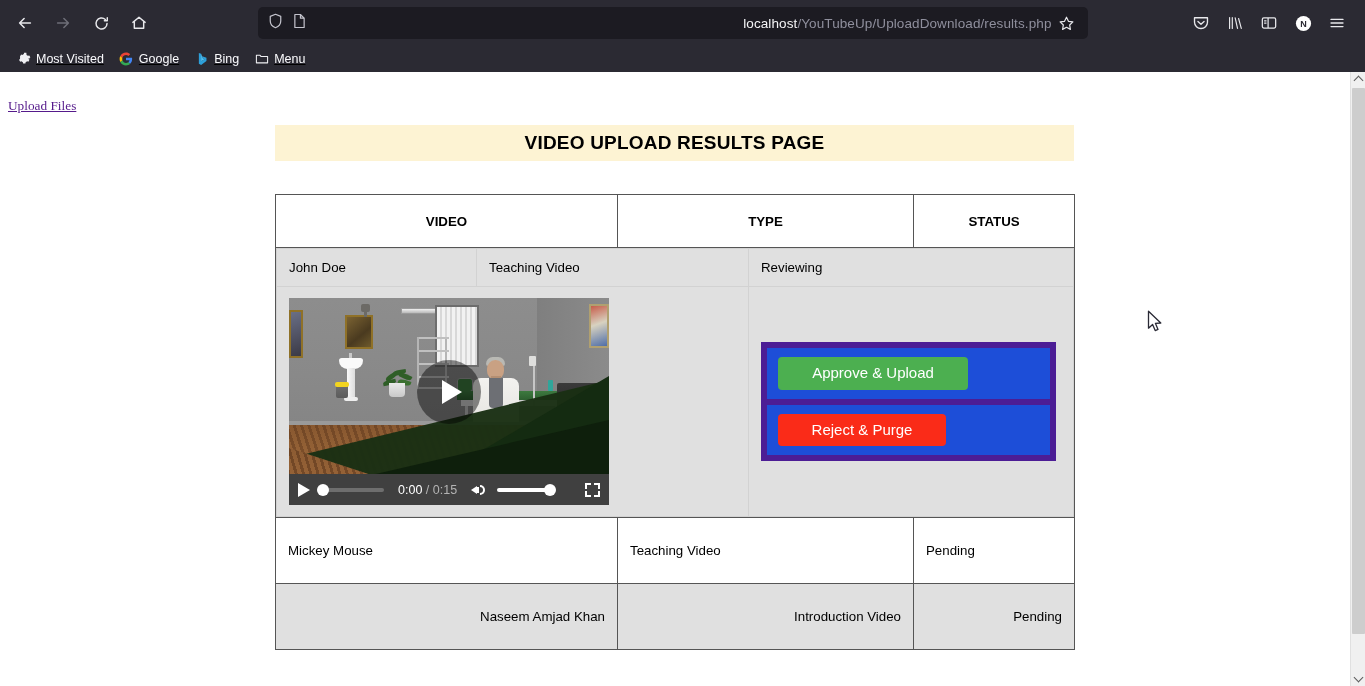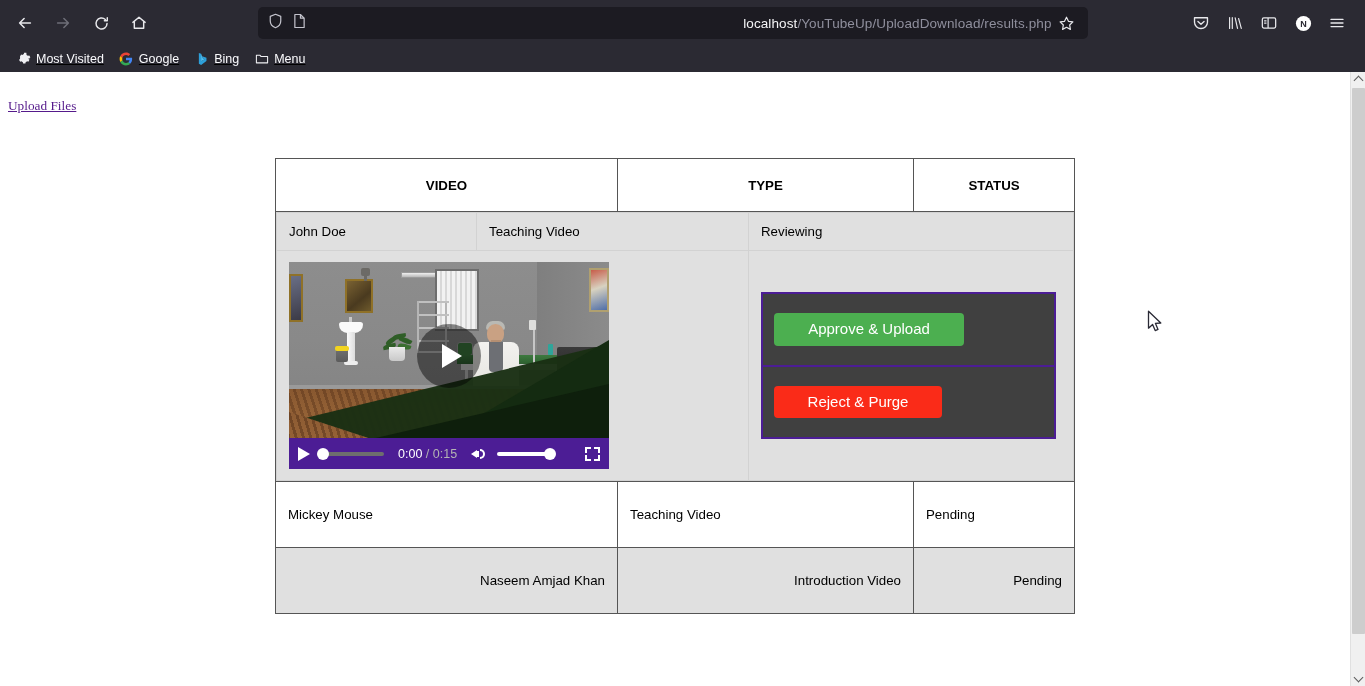--- a/index.html
+++ b/index.html
@@ -181,21 +181,21 @@
     font-size: 13.3px;
     color: #000;
     padding: 11px 12px;
     vertical-align: middle;
     background: #e0e0e0;
   }
   td.video-cell { padding: 12px 10px 12px 23px; }
   td.btn-cell { padding: 0; vertical-align: middle; }
 
   table.btns { border-collapse: collapse; width: 295px; table-layout: fixed; }
-  table.btns td { border: 2px solid #4c1d95; padding: 19px 11px; background: #404040; }
+  table.btns td { border: 6px solid #4c1d95; padding: 9px 11px; background: #1d4ed8; }
 
   .btn {
     display: inline-block;
     border: none;
     border-radius: 4px;
     color: #fff;
     font-size: 15px;
     font-family: "Liberation Sans", sans-serif;
     padding: 8px 0;
     text-align: center;
@@ -355,21 +355,21 @@
     width: 0; height: 0;
     border-left: 20px solid #fff;
     border-top: 12px solid transparent;
     border-bottom: 12px solid transparent;
     margin-left: 6px;
   }
 
   .vcontrols {
     position: absolute; left: 0; bottom: 0;
     width: 320px; height: 31px;
-    background: #4c1d95;
+    background: #404040;
     display: flex; align-items: center;
     padding: 0 9px;
     gap: 0;
   }
   .vc-play { width: 0; height: 0; border-left: 12px solid #fff;
              border-top: 7px solid transparent; border-bottom: 7px solid transparent;
              margin-right: 12px; }
   .vc-seek { position: relative; width: 62px; height: 4px; background: #6e6e6e; border-radius:2px; margin-right: 14px; }
   .vc-seek .knob { position:absolute; left:-5px; top:-4px; width:12px; height:12px; background:#fff; border-radius:50%; }
   .vc-time { font-size: 12.5px; color: #fff; white-space: nowrap; margin-right: 14px; }
@@ -550,20 +550,23 @@
     </div>
   </div>
 
   <div class="viewport">
     <div class="page">
 
       <a class="uploadlink" href="#">Upload Files</a>
 
       <div class="content">
 
+        <div class="title-banner">
+          <h2>VIDEO UPLOAD RESULTS PAGE</h2>
+        </div>
 
         <table class="main">
           <colgroup>
               <col style="width:342px">
               <col style="width:296px">
               <col style="width:161px">
             </colgroup>
           <thead>
             <tr>
               <th>VIDEO</th>

